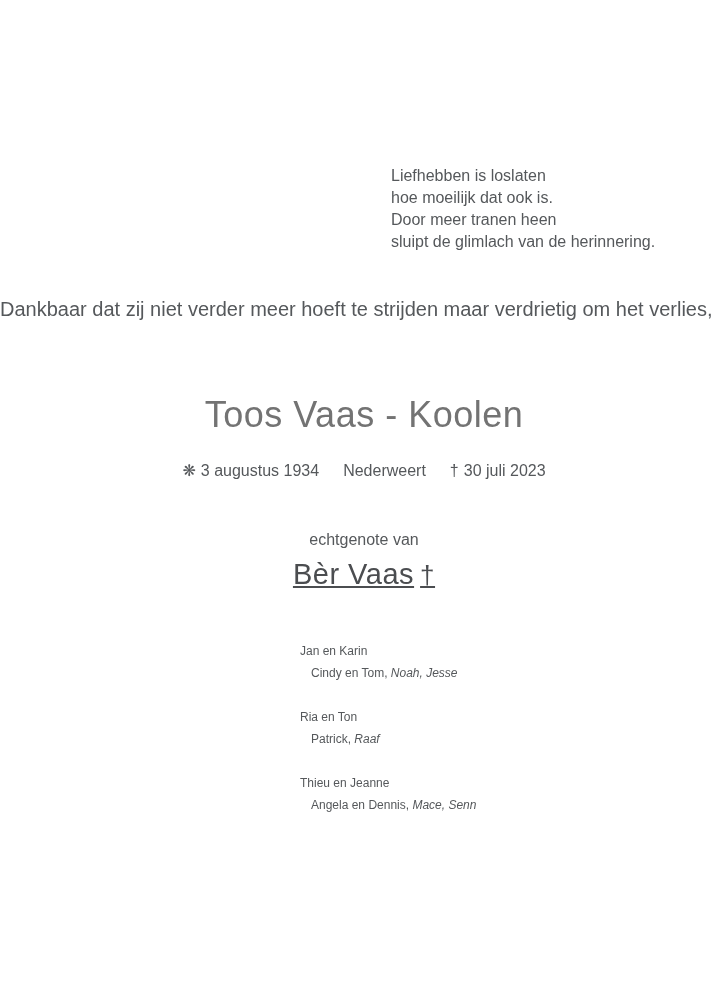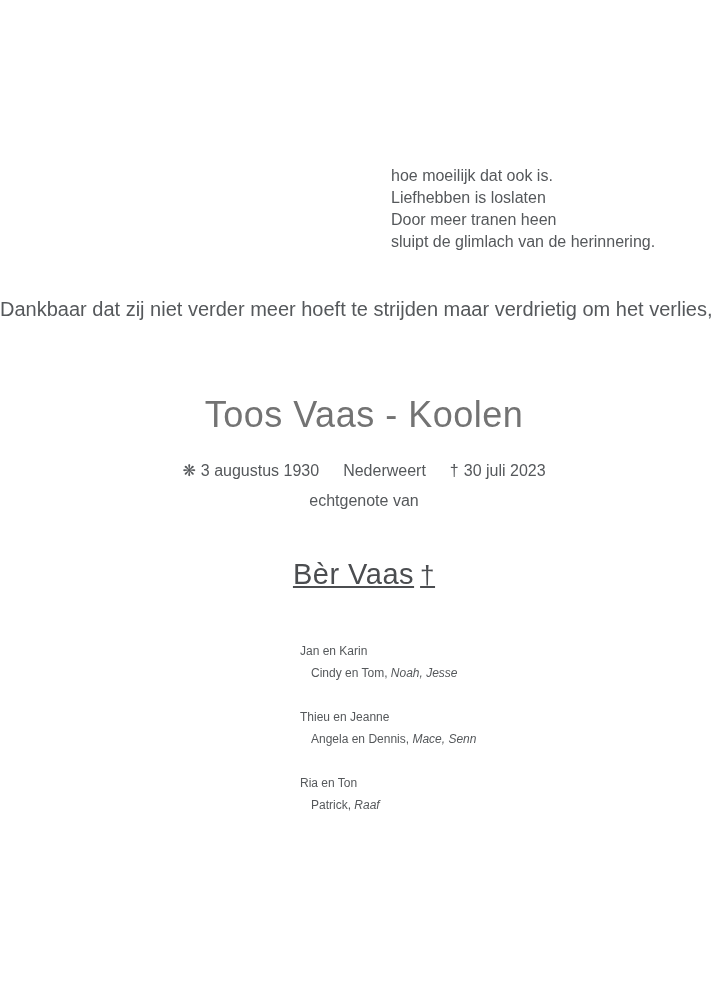--- a/index.html
+++ b/index.html
@@ -67,21 +67,21 @@
     line-height: 24px;
   }
   .dates .sym {
     margin-right: 5px;
   }
 
   .spouse-label {
     position: absolute;
     left: 0;
     right: 0;
-    top: 490px;
+    top: 529px;
     text-align: center;
     font-size: 16px;
     line-height: 22px;
   }
 
   .spouse-name {
     position: absolute;
     left: 0;
     right: 0;
     top: 555px;
@@ -114,34 +114,34 @@
   .family-children i {
     font-style: italic;
   }
 </style>
 </head>
 <body>
 
 <div class="card">
 
   <div class="poem">
+    <div>Liefhebben is loslaten</div>
     <div>hoe moeilijk dat ook is.</div>
-    <div>Liefhebben is loslaten</div>
     <div>Door meer tranen heen</div>
     <div>sluipt de glimlach van de herinnering.</div>
   </div>
 
   <div class="intro">
     <div>Dankbaar dat zij niet verder meer hoeft te strijden maar verdrietig om het verlies,</div>
   </div>
 
   <div class="deceased-name">Toos Vaas - Koolen</div>
 
   <div class="dates">
-    <span><span class="sym">❋</span><span>3 augustus 1930</span></span>
+    <span><span class="sym">❋</span><span>3 augustus 1934</span></span>
     <span>Nederweert</span>
     <span><span class="sym">†</span><span>30 juli 2023</span></span>
   </div>
 
   <div class="spouse-label">echtgenote van</div>
 
   <div class="spouse-name">
     <span>Bèr Vaas</span><span class="sym">†</span>
   </div>
 
@@ -149,30 +149,30 @@
 
     <div class="family-group">
       <div>Jan en Karin</div>
       <div class="family-children">
         <span>Cindy en Tom,</span>
         <i>Noah, Jesse</i>
       </div>
     </div>
 
     <div class="family-group">
+      <div>Ria en Ton</div>
+      <div class="family-children">
+        <span>Patrick,</span>
+        <i>Raaf</i>
+      </div>
+    </div>
+
+    <div class="family-group">
       <div>Thieu en Jeanne</div>
       <div class="family-children">
         <span>Angela en Dennis,</span>
         <i>Mace, Senn</i>
-      </div>
-    </div>
-
-    <div class="family-group">
-      <div>Ria en Ton</div>
-      <div class="family-children">
-        <span>Patrick,</span>
-        <i>Raaf</i>
       </div>
     </div>
 
   </div>
 
 </div>
 
 </body></html>

